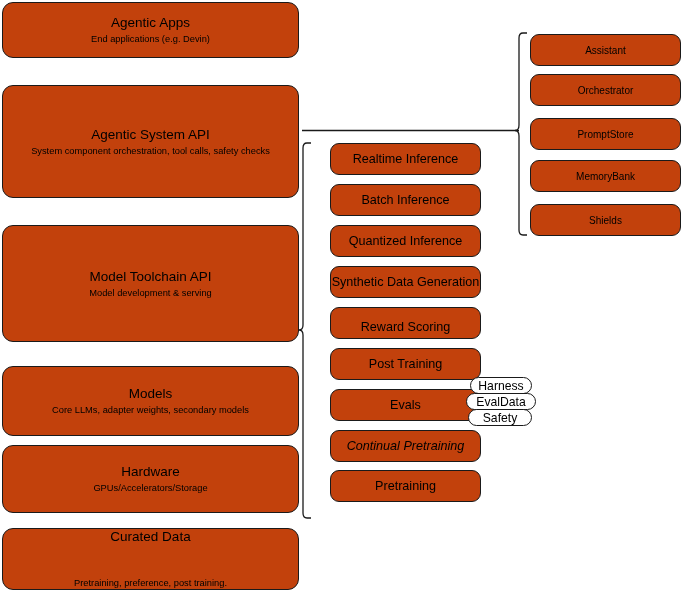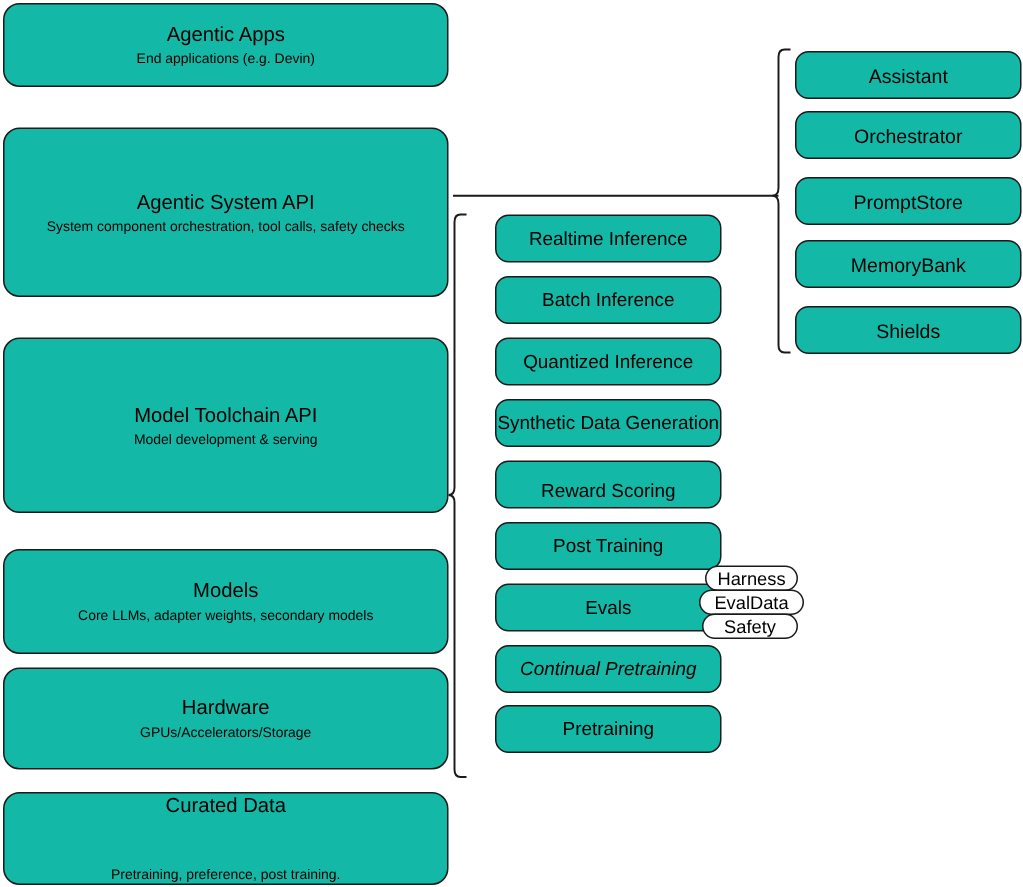--- a/index.html
+++ b/index.html
@@ -17,21 +17,21 @@
   }
   #canvas {
     position: absolute;
     left: 0; top: 0;
     width: 682px;
     height: 591px;
   }
   .node {
     position: absolute;
     box-sizing: border-box;
-    background: #14b8a6;
+    background: #c2410c;
     border: 1.3px solid #1a1a1a;
     border-radius: 11px;
     display: flex;
     flex-direction: column;
     align-items: center;
     justify-content: center;
     text-align: center;
     padding: 2px 6px;
   }
   .node .title {
@@ -60,21 +60,21 @@
     border-radius: 9px;
   }
   .mid .title { font-size: 12.6px; }
   
   .right {
     left: 530px;
     width: 151px;
     height: 32px;
     border-radius: 9px;
   }
-  .right .title { font-size: 13px; }
+  .right .title { font-size: 10px; }
   
   .pill {
     position: absolute;
     box-sizing: border-box;
     background: #ffffff;
     border: 1.3px solid #1a1a1a;
     border-radius: 12px;
     display: flex;
     align-items: center;
     justify-content: center;

